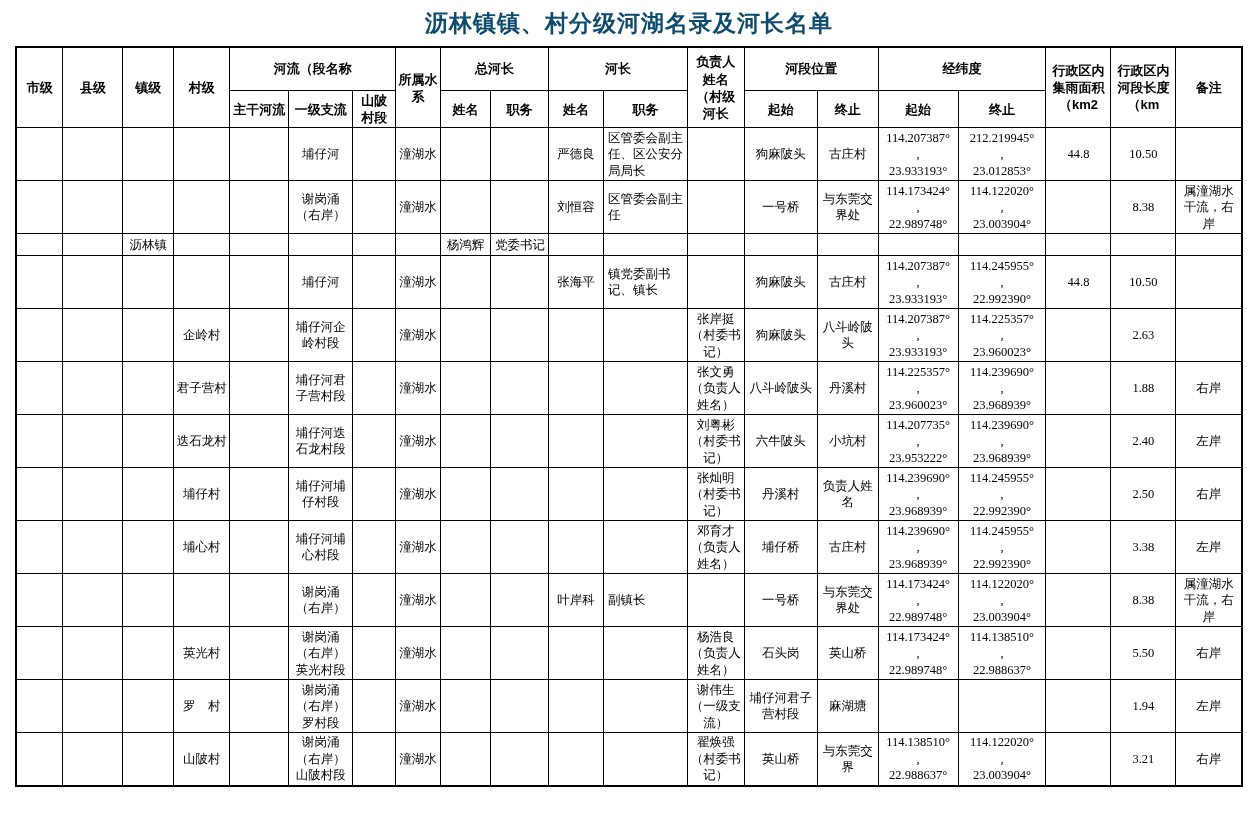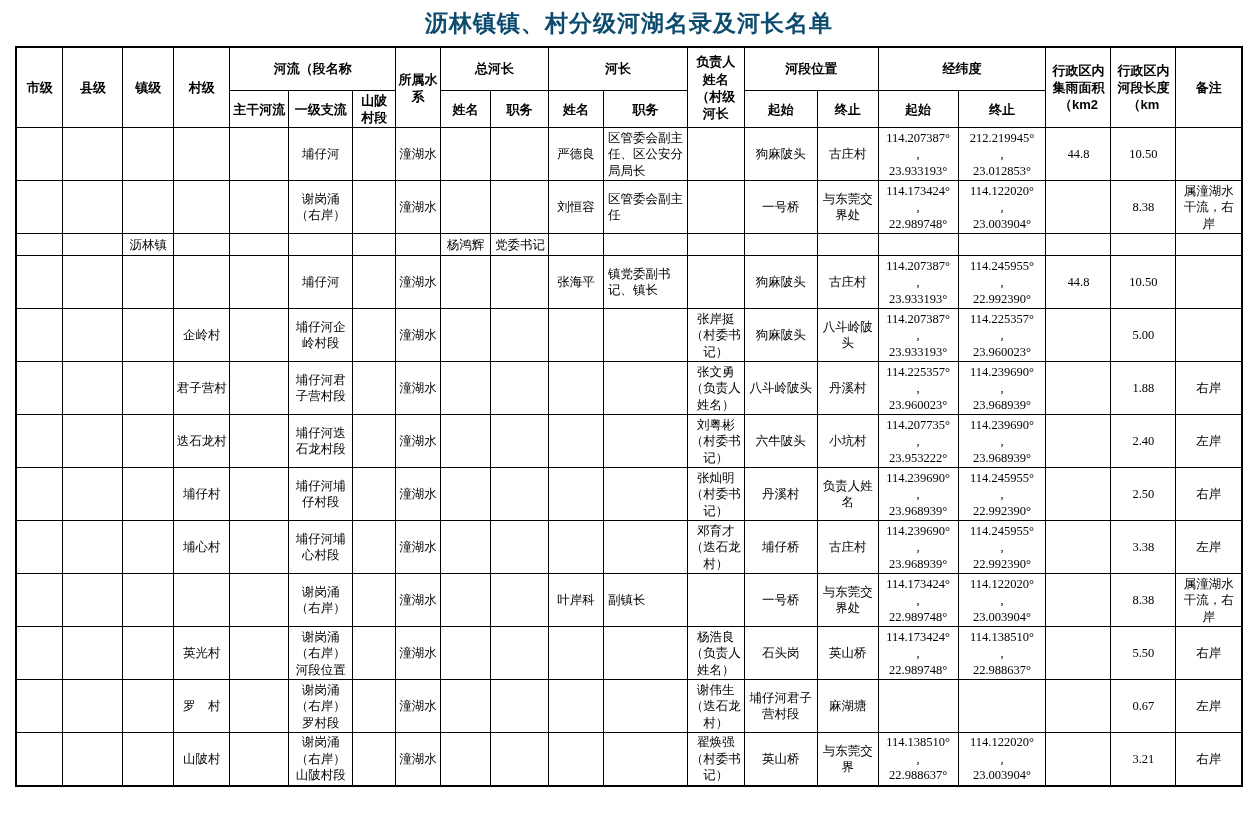--- a/index.html
+++ b/index.html
@@ -232,21 +232,21 @@
           <td>张岸挺（村委书记）</td>
           <td>狗麻陂头</td>
           <td>八斗岭陂头</td>
           <td>114.207387°
 ,
 23.933193°</td>
           <td>114.225357°
 ,
 23.960023°</td>
           <td></td>
-          <td>5.00</td>
+          <td>2.63</td>
           <td></td>
         </tr>
         <tr>
           <td></td>
           <td></td>
           <td></td>
           <td>君子营村</td>
           <td></td>
           <td>埔仔河君子营村段</td>
           <td></td>
@@ -326,21 +326,21 @@
           <td></td>
           <td>埔心村</td>
           <td></td>
           <td>埔仔河埔心村段</td>
           <td></td>
           <td>潼湖水</td>
           <td></td>
           <td></td>
           <td></td>
           <td></td>
-          <td>邓育才（迭石龙村）</td>
+          <td>邓育才（负责人姓名）</td>
           <td>埔仔桥</td>
           <td>古庄村</td>
           <td>114.239690°
 ,
 23.968939°</td>
           <td>114.245955°
 ,
 22.992390°</td>
           <td></td>
           <td>3.38</td>
@@ -371,21 +371,21 @@
           <td></td>
           <td>8.38</td>
           <td>属潼湖水干流，右岸</td>
         </tr>
         <tr>
           <td></td>
           <td></td>
           <td></td>
           <td>英光村</td>
           <td></td>
-          <td>谢岗涌（右岸）河段位置</td>
+          <td>谢岗涌（右岸）英光村段</td>
           <td></td>
           <td>潼湖水</td>
           <td></td>
           <td></td>
           <td></td>
           <td></td>
           <td>杨浩良（负责人姓名）</td>
           <td>石头岗</td>
           <td>英山桥</td>
           <td>114.173424°
@@ -404,27 +404,27 @@
           <td></td>
           <td>罗　村</td>
           <td></td>
           <td>谢岗涌（右岸）罗村段</td>
           <td></td>
           <td>潼湖水</td>
           <td></td>
           <td></td>
           <td></td>
           <td></td>
-          <td>谢伟生（迭石龙村）</td>
+          <td>谢伟生（一级支流）</td>
           <td>埔仔河君子营村段</td>
           <td>麻湖塘</td>
           <td></td>
           <td></td>
           <td></td>
-          <td>0.67</td>
+          <td>1.94</td>
           <td>左岸</td>
         </tr>
         <tr>
           <td></td>
           <td></td>
           <td></td>
           <td>山陂村</td>
           <td></td>
           <td>谢岗涌（右岸）山陂村段</td>
           <td></td>

